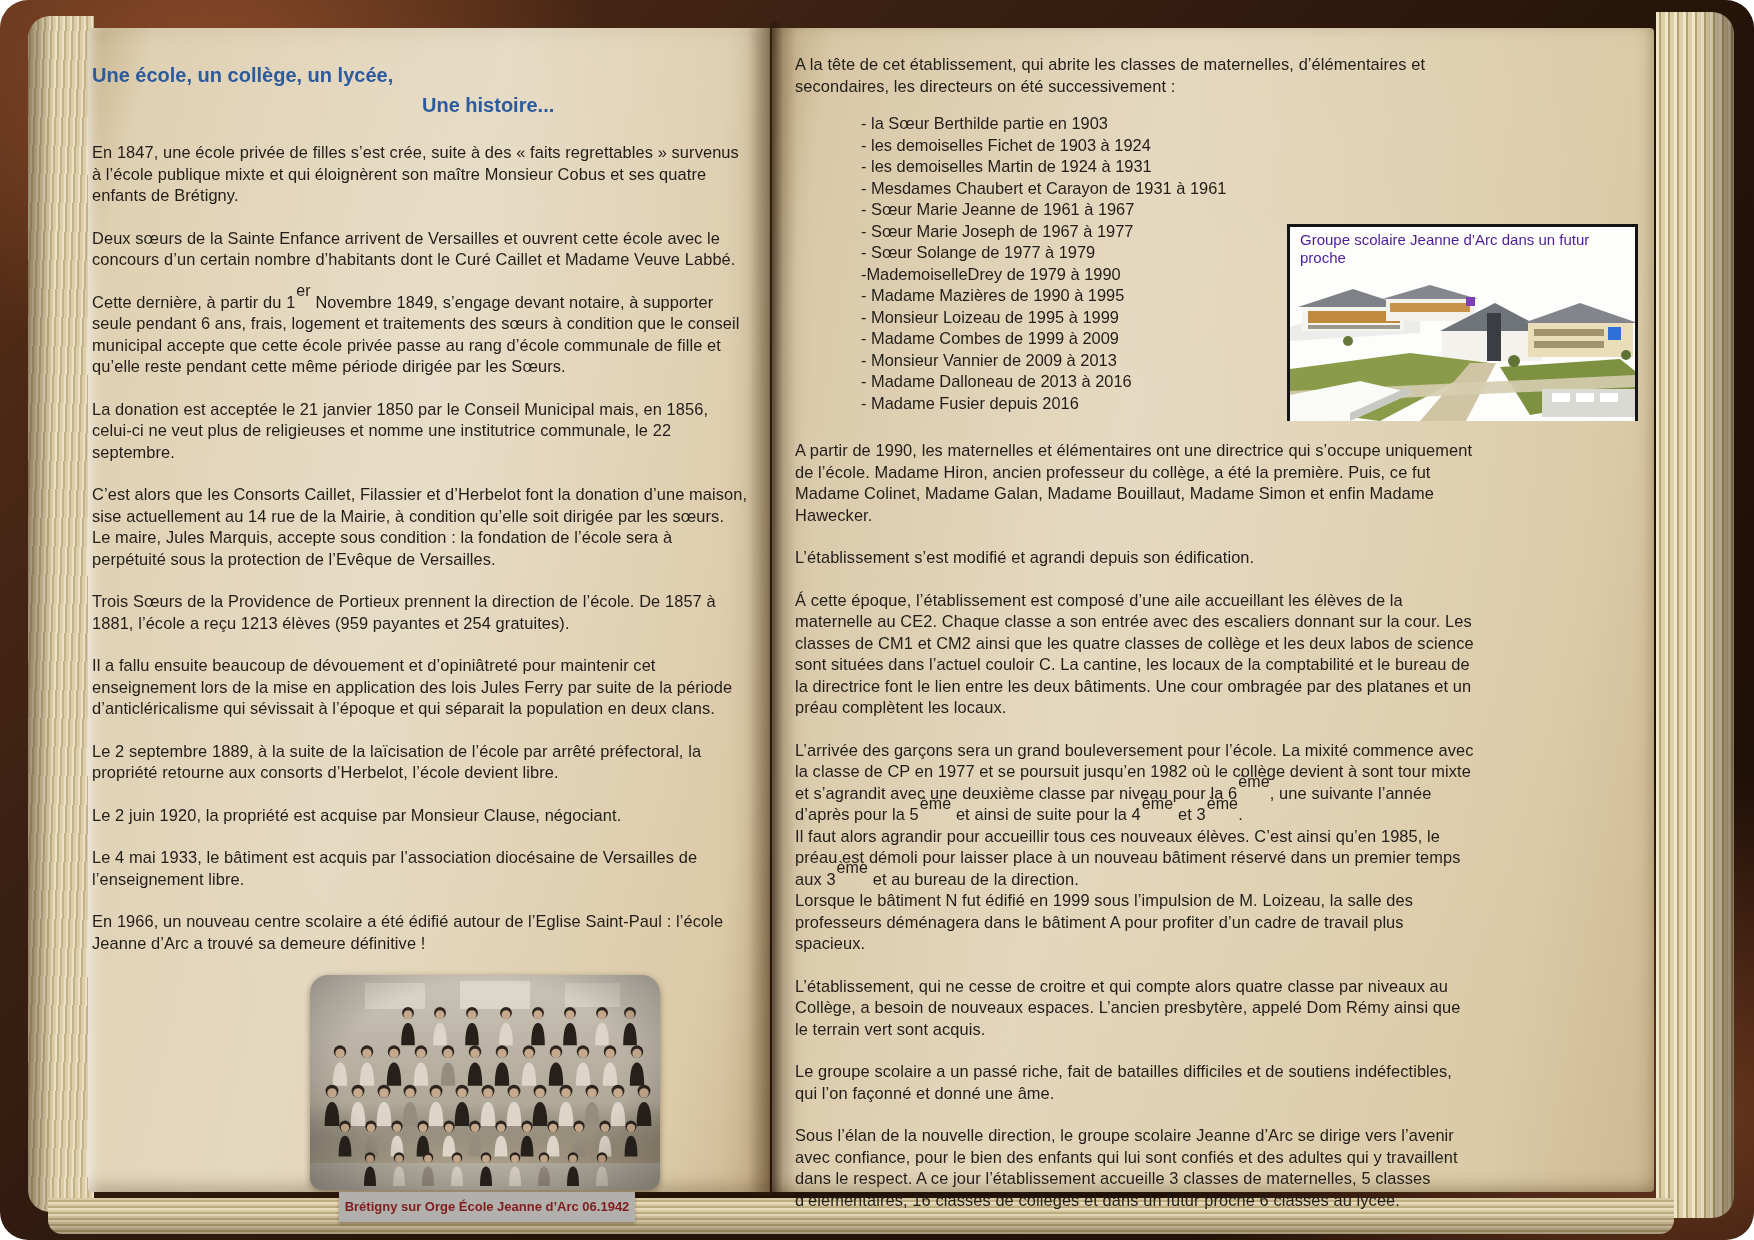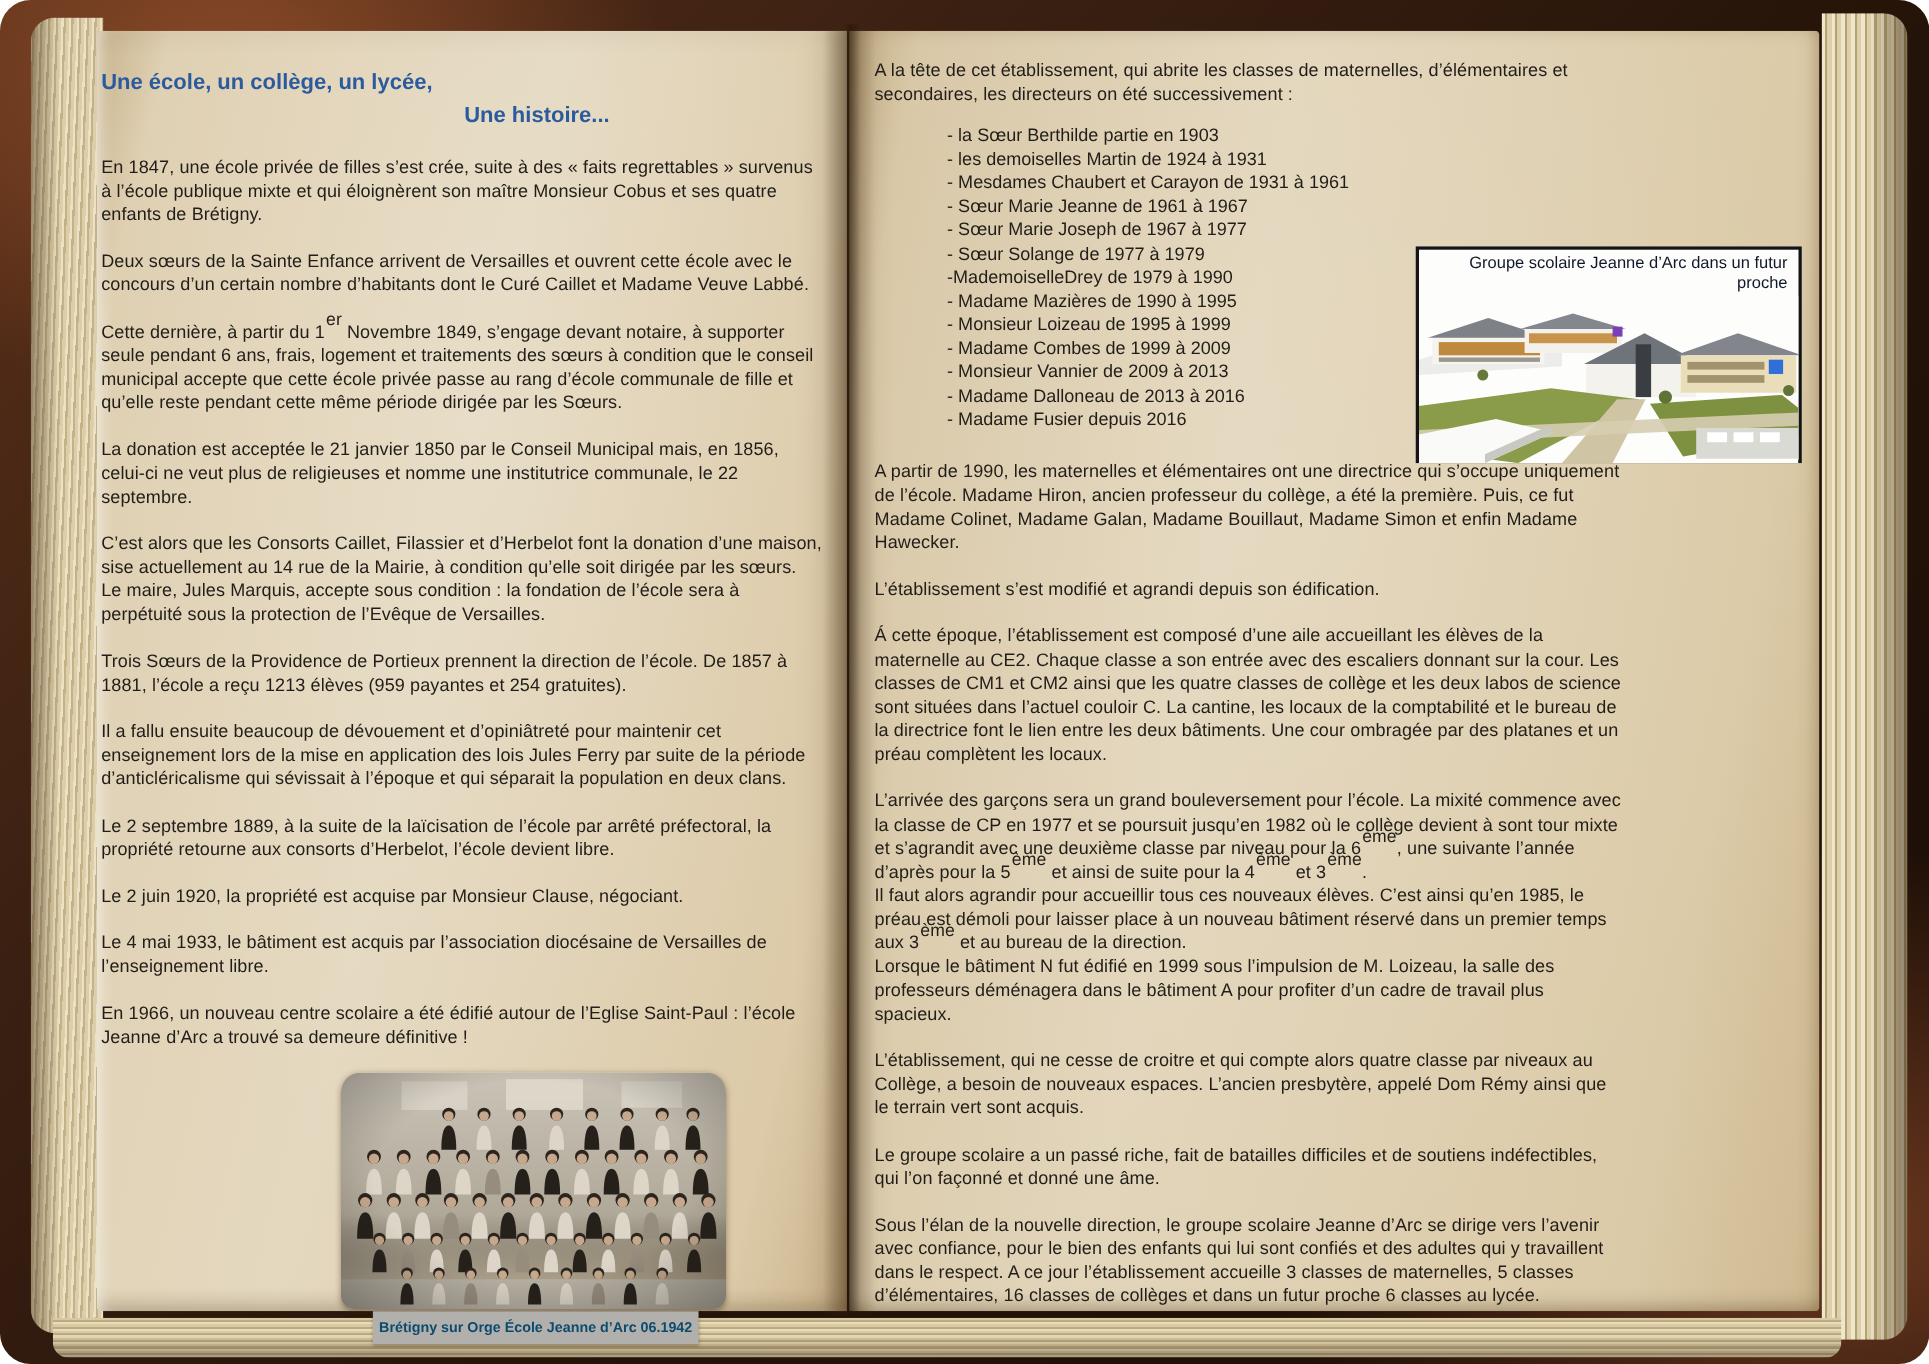--- a/index.html
+++ b/index.html
@@ -55,27 +55,27 @@
   sup{font-size:16px;line-height:0;position:relative;top:-5px;margin-left:1px;}
 
   
   .intro{margin-bottom:4px;}
   .dirs{width:480px;margin:16px 0 26px 0;padding-left:66px;font-size:16.4px;line-height:21.5px;}
 
   
   .photo-wrap{margin:4px 0 0 218px;width:350px;height:215px;border-radius:18px 18px 12px 12px;
     overflow:hidden;box-shadow:0 2px 6px rgba(60,40,15,.45);}
   .photo-caption{margin:2px 0 0 247px;width:296px;height:30px;background:#b2b0ac;
-    color:#0c4a6e;font-size:13px;font-weight:bold;text-align:center;line-height:30px;
+    color:#7f1d1d;font-size:13px;font-weight:bold;text-align:center;line-height:30px;
     box-shadow:0 2px 3px rgba(60,40,15,.35);}
 
   
   .future-box{position:absolute;left:515px;top:196px;width:351px;height:197px;z-index:5;
     background:#fdfdfb;border:3px solid #141414;box-sizing:border-box;}
-  .future-caption{padding:4px 10px 2px;font-size:15px;line-height:18px;color:#0f172a;text-align:right;}
+  .future-caption{padding:4px 10px 2px;font-size:15px;line-height:18px;color:#4c1d95;text-align:left;}
   .kd{color:#26201b}.kl{color:#ddd6c8}.km{color:#968d7e}
 </style>
 </head>
 <body>
 
 <div class="canvas">
 
   <div class="leather"></div>
   <div class="stack-left"></div>
   <div class="stack-right"></div>
@@ -228,20 +228,21 @@
           <circle cx="336" cy="86" r="5" fill="#5f7336"></circle>
           <circle cx="58" cy="72" r="5" fill="#66793a"></circle>
       </svg>
     </div>
 
     <div class="content right-content">
       <p class="para intro">A la tête de cet établissement, qui abrite les classes de maternelles, d’élémentaires et secondaires, les directeurs on été successivement :</p>
 
       <div class="dirs">
         <div>- la Sœur Berthilde partie en 1903</div>
+        <div>- les demoiselles Fichet de 1903 à 1924</div>
         <div>- les demoiselles Martin de 1924 à 1931</div>
         <div>- Mesdames Chaubert et Carayon de 1931 à 1961</div>
         <div>- Sœur Marie Jeanne de 1961 à 1967</div>
         <div>- Sœur Marie Joseph de 1967 à 1977</div>
         <div>- Sœur Solange de 1977 à 1979</div>
         <div>-MademoiselleDrey de 1979 à 1990</div>
         <div>- Madame Mazières de 1990 à 1995</div>
         <div>- Monsieur Loizeau de 1995 à 1999</div>
         <div>- Madame Combes de 1999 à 2009</div>
         <div>- Monsieur Vannier de 2009 à 2013</div>

